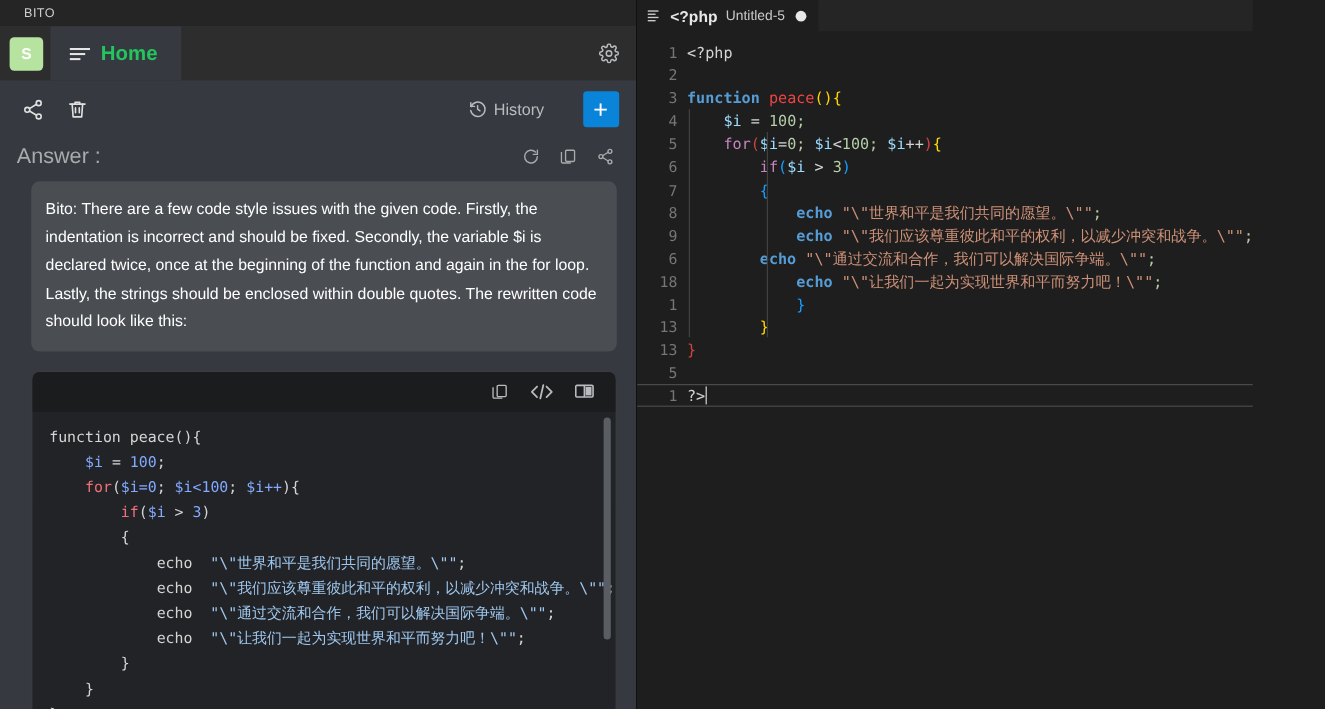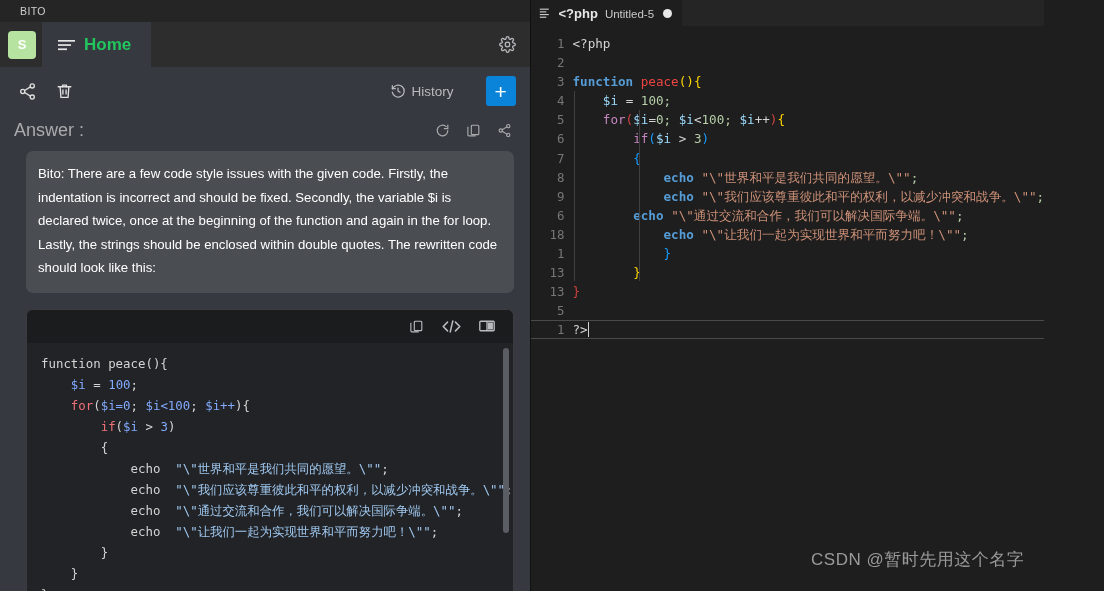--- a/index.html
+++ b/index.html
@@ -375,15 +375,14 @@
         <span>5</span>
         <span>1</span>
       </div>
       <div class="code-area"><span class="el"><span class="v-php">&lt;?php</span></span><span class="el"> </span><span class="el"><span class="v-kw">function</span> <span class="v-fnname">peace</span><span class="v-b1">()</span><span class="v-b1">{</span></span><span class="el">    <span class="v-var">$i</span> <span class="v-op">=</span> <span class="v-num">100</span><span class="v-num">;</span></span><span class="el">    <span class="v-kwc">for</span><span class="v-red">(</span><span class="v-var">$i</span><span class="v-op">=</span><span class="v-num">0</span><span class="v-num">;</span> <span class="v-var">$i</span><span class="v-op">&lt;</span><span class="v-num">100</span><span class="v-num">;</span> <span class="v-var">$i</span><span class="v-op">++</span><span class="v-red">)</span><span class="v-b1">{</span></span><span class="el">        <span class="v-kwc">if</span><span class="v-b3">(</span><span class="v-var">$i</span> <span class="v-op">&gt;</span> <span class="v-num">3</span><span class="v-b3">)</span></span><span class="el">        <span class="v-b3">{</span></span><span class="el">            <span class="v-kw">echo</span> <span class="v-str">"\"世界和平是我们共同的愿望。\""</span><span class="v-num">;</span></span><span class="el">            <span class="v-kw">echo</span> <span class="v-str">"\"我们应该尊重彼此和平的权利，以减少冲突和战争。\""</span><span class="v-num">;</span></span><span class="el">        <span class="v-kw">echo</span> <span class="v-str">"\"通过交流和合作，我们可以解决国际争端。\""</span><span class="v-num">;</span></span><span class="el">            <span class="v-kw">echo</span> <span class="v-str">"\"让我们一起为实现世界和平而努力吧！\""</span><span class="v-num">;</span></span><span class="el">            <span class="v-b3">}</span></span><span class="el">        <span class="v-b1">}</span></span><span class="el"><span class="v-red">}</span></span><span class="el"> </span><span class="el"><span class="v-php">?&gt;</span><span class="caret"></span></span>
         <div class="indent-guide" style="left:1px; top:65px; height:190px;"></div>
         <div class="indent-guide" style="left:66px; top:84px; height:171px;"></div>
         <div class="active-line" style="top:294px; left:-42px; right:0;"></div>
       </div>
     </div>
 
-    <div class="watermark">CSDN @暂时先用这个名字</div>
   </div>
 </div>
 
 </body></html>

